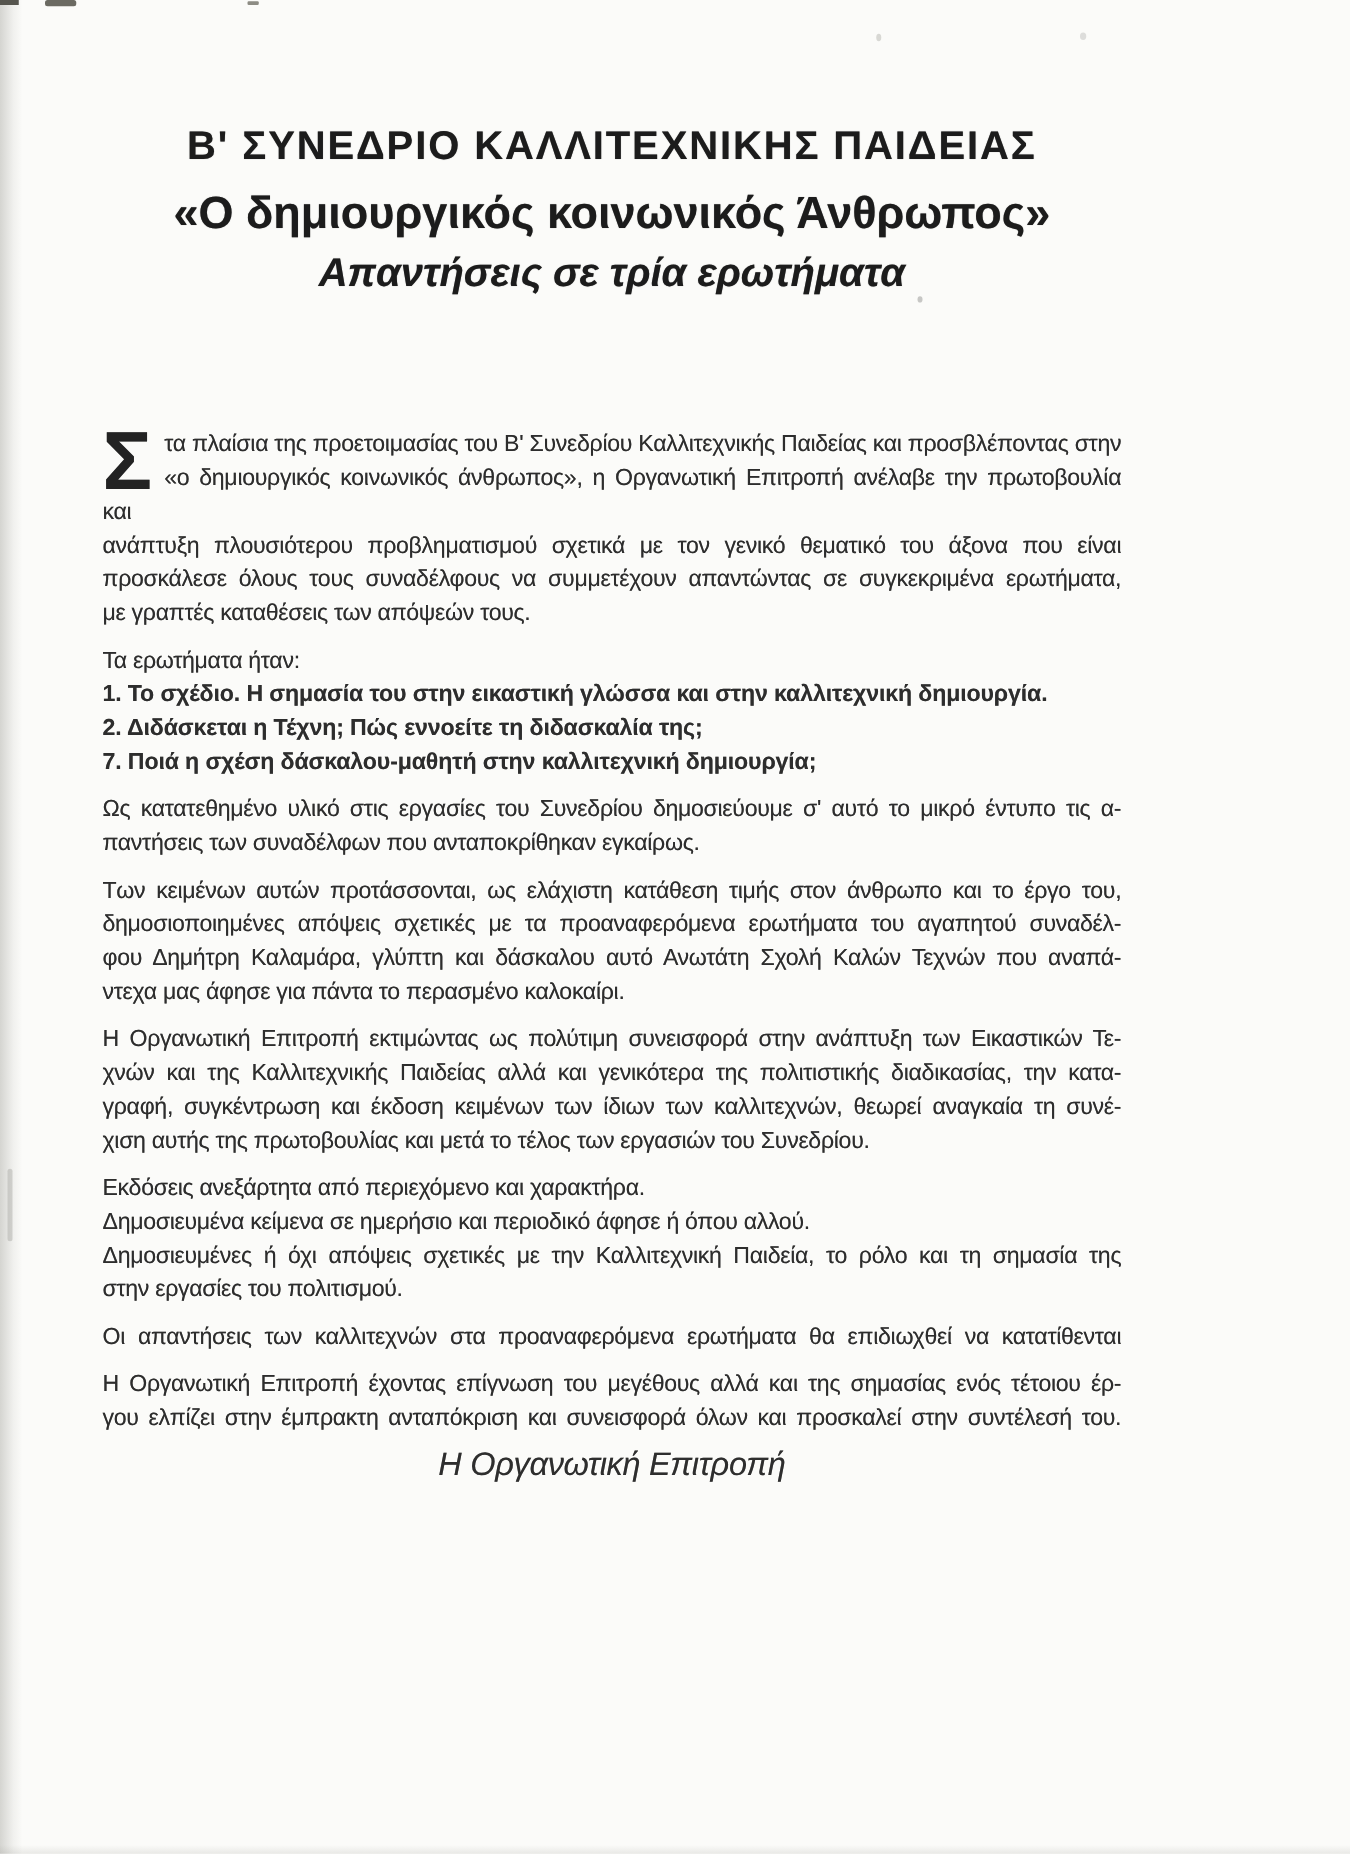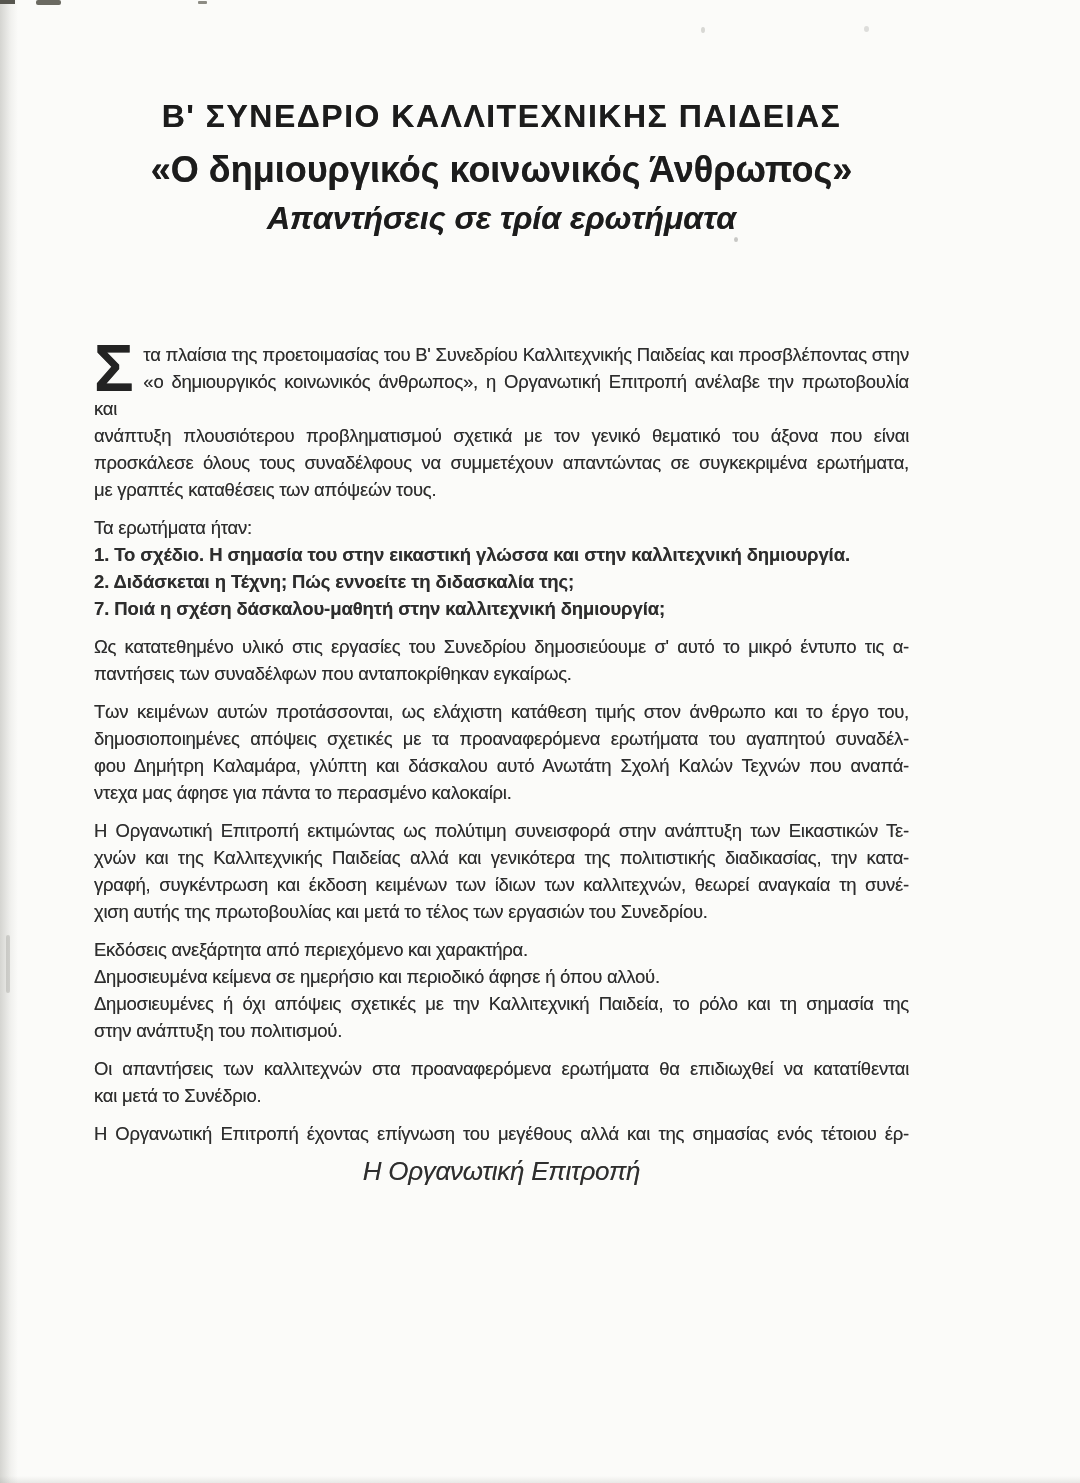--- a/index.html
+++ b/index.html
@@ -21,21 +21,21 @@
   }
   .mark { position: absolute; }
   .m1 { left: 0;   top: 0;   width: 15px; height: 4px; background: #57564f; }
   .m2 { left: 36px; top: 0;  width: 25px; height: 5px; background: #6b6a62; border-radius: 2px; }
   .m3 { left: 198px; top: 1px; width: 9px; height: 3px; background: #8d8c84; border-radius: 1px; }
   .m4 { left: 701px; top: 27px; width: 4px; height: 6px; background: rgba(90,90,84,0.22); border-radius: 50%; }
   .m5 { left: 864px; top: 26px; width: 5px; height: 6px; background: rgba(90,90,84,0.18); border-radius: 50%; }
   .m6 { left: 6px; top: 935px; width: 4px; height: 58px; background: rgba(150,150,143,0.35); border-radius: 3px; }
   .m7 { left: 734px; top: 237px; width: 4px; height: 5px; background: rgba(80,80,75,0.30); border-radius: 50%; }
 
-  .content { position: absolute; left: 94px; top: 0; width: 815px; }
+  .content { position: absolute; left: 82px; top: 0; width: 815px; }
 
   .doc-header { margin-top: 98px; text-align: center; color: #1c1c1c; }
   .title1 {
     margin: 0 0 14px; font-size: 32px; font-weight: 700;
     letter-spacing: 1.5px; white-space: nowrap;
     text-shadow: 0 0 0.6px rgba(20,20,20,0.6);
   }
   .title2 {
     margin: 0 0 9px; font-size: 36px; font-weight: 700;
     text-shadow: 0 0 0.6px rgba(20,20,20,0.6);
@@ -122,29 +122,29 @@
           <div class="line fill">Η Οργανωτική Επιτροπή εκτιμώντας ως πολύτιμη συνεισφορά στην ανάπτυξη των Εικαστικών Τε-</div>
           <div class="line fill">χνών και της Καλλιτεχνικής Παιδείας αλλά και γενικότερα της πολιτιστικής διαδικασίας, την κατα-</div>
           <div class="line fill">γραφή, συγκέντρωση και έκδοση κειμένων των ίδιων των καλλιτεχνών, θεωρεί αναγκαία τη συνέ-</div>
           <div class="line">χιση αυτής της πρωτοβουλίας και μετά το τέλος των εργασιών του Συνεδρίου.</div>
         </div>
 
       <div class="para">
           <div class="line">Εκδόσεις ανεξάρτητα από περιεχόμενο και χαρακτήρα.</div>
           <div class="line">Δημοσιευμένα κείμενα σε ημερήσιο και περιοδικό άφησε ή όπου αλλού.</div>
           <div class="line fill">Δημοσιευμένες ή όχι απόψεις σχετικές με την Καλλιτεχνική Παιδεία, το ρόλο και τη σημασία της</div>
-          <div class="line">στην ανάπτυξη του πολιτισμού.</div>
+          <div class="line">στην εργασίες του πολιτισμού.</div>
         </div>
 
       <div class="para">
           <div class="line fill">Οι απαντήσεις των καλλιτεχνών στα προαναφερόμενα ερωτήματα θα επιδιωχθεί να κατατίθενται</div>
-          <div class="line">και μετά το Συνέδριο.</div>
         </div>
 
       <div class="para">
           <div class="line fill">Η Οργανωτική Επιτροπή έχοντας επίγνωση του μεγέθους αλλά και της σημασίας ενός τέτοιου έρ-</div>
+          <div class="line fill">γου ελπίζει στην έμπρακτη ανταπόκριση και συνεισφορά όλων και προσκαλεί στην συντέλεσή του.</div>
         </div>
 
       <div class="signature">Η Οργανωτική Επιτροπή</div>
 
     </section>
   </div>
 </div>
 
 </body></html>

